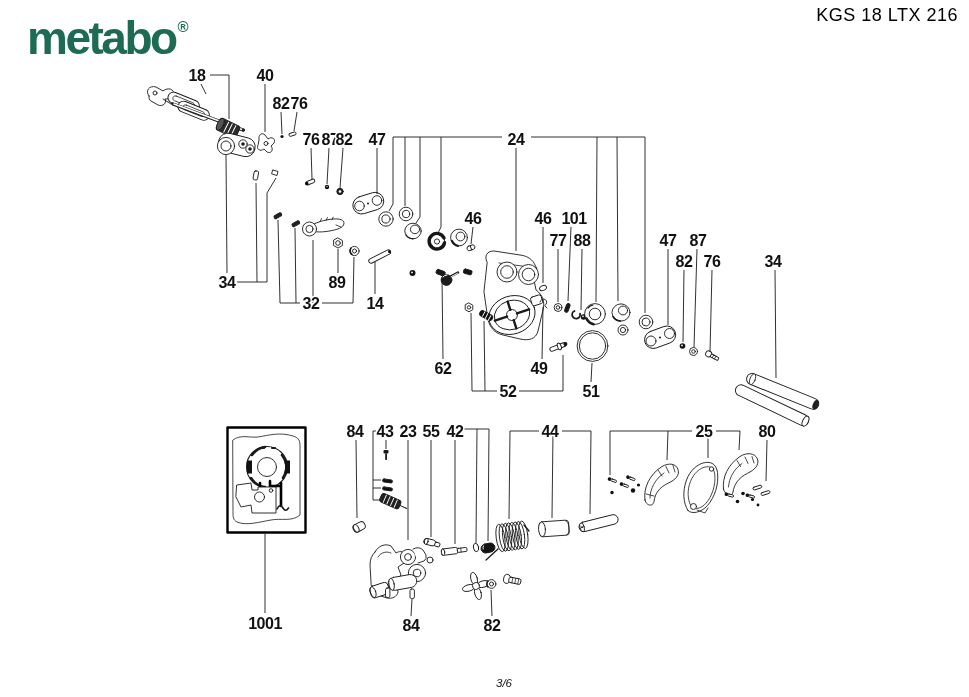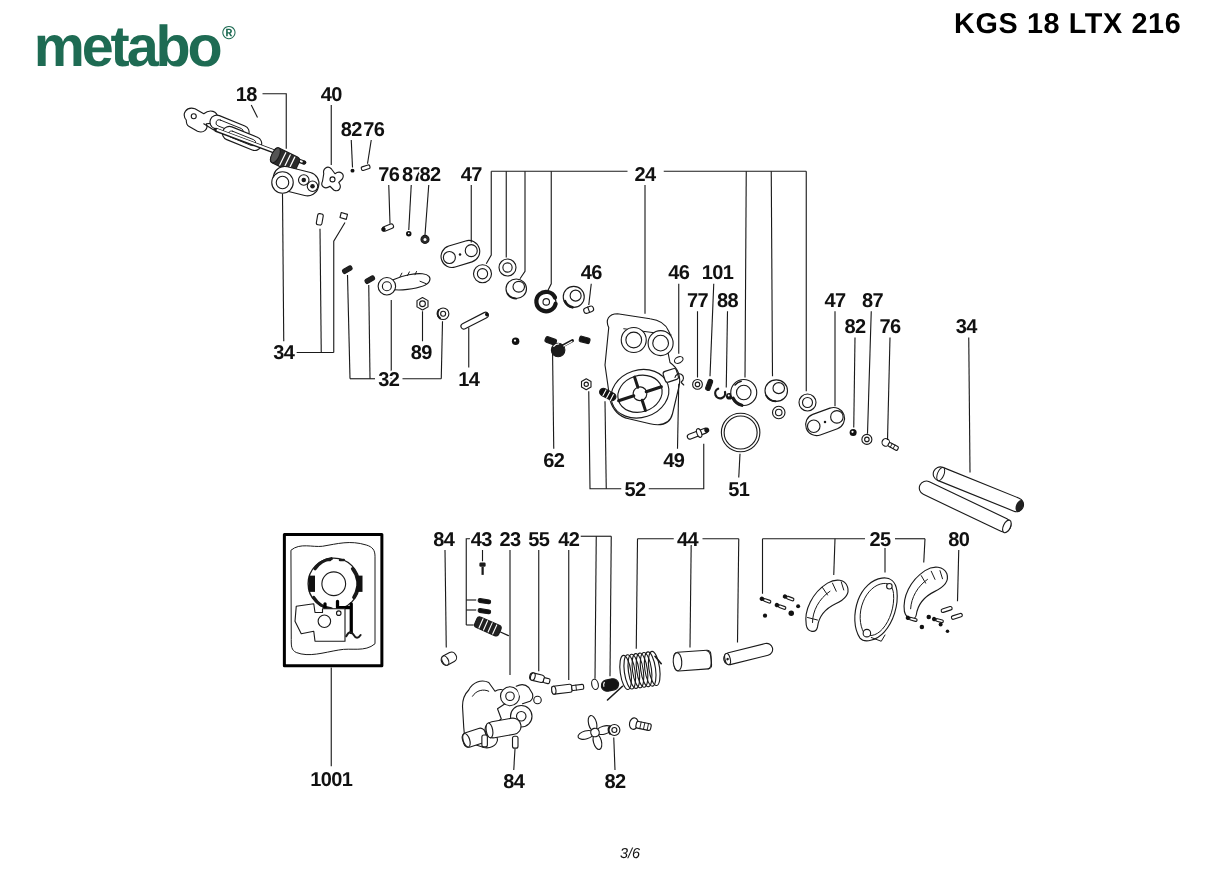--- a/index.html
+++ b/index.html
@@ -1,19 +1,19 @@
 <!DOCTYPE html>
 <html><head>
 <meta charset="utf-8">
 <style>
   html,body{margin:0;padding:0;background:#fff}
   #canvas{position:relative;width:969px;height:697px;background:#fff;overflow:hidden;font-family:"Liberation Sans",sans-serif}
   .logo{position:absolute;left:27px;top:0;font-family:Liberation Sans, sans-serif;font-weight:bold;font-size:46px;letter-spacing:-2.5px;line-height:54px;color:#1e6b53}
   .logo sup{font-size:15px;font-weight:bold;vertical-align:22px;letter-spacing:0;margin-left:2px}
-  .model-title{position:absolute;right:24px;top:5px;font-size:23px;font-weight:bold;color:#000;letter-spacing:.5px}
+  .model-title{position:absolute;right:11px;top:5px;font-size:18px;font-weight:normal;color:#000;letter-spacing:.5px}
   .page-indicator{position:absolute;left:412px;top:677px;width:100px;text-align:right;font-size:11.5px;font-style:italic;color:#111}
   #diagram-svg{position:absolute;left:0;top:0}
   .part-label{font-family:"Liberation Sans",sans-serif;font-size:16px;font-weight:bold;fill:#111;letter-spacing:-.5px;paint-order:stroke;stroke:#fff;stroke-width:3px}
 </style>
 </head>
 <body>
 
 <div id="canvas">
 
   <div class="logo" style="color: rgb(30, 107, 83);"><span>metabo</span><sup>®</sup></div>

